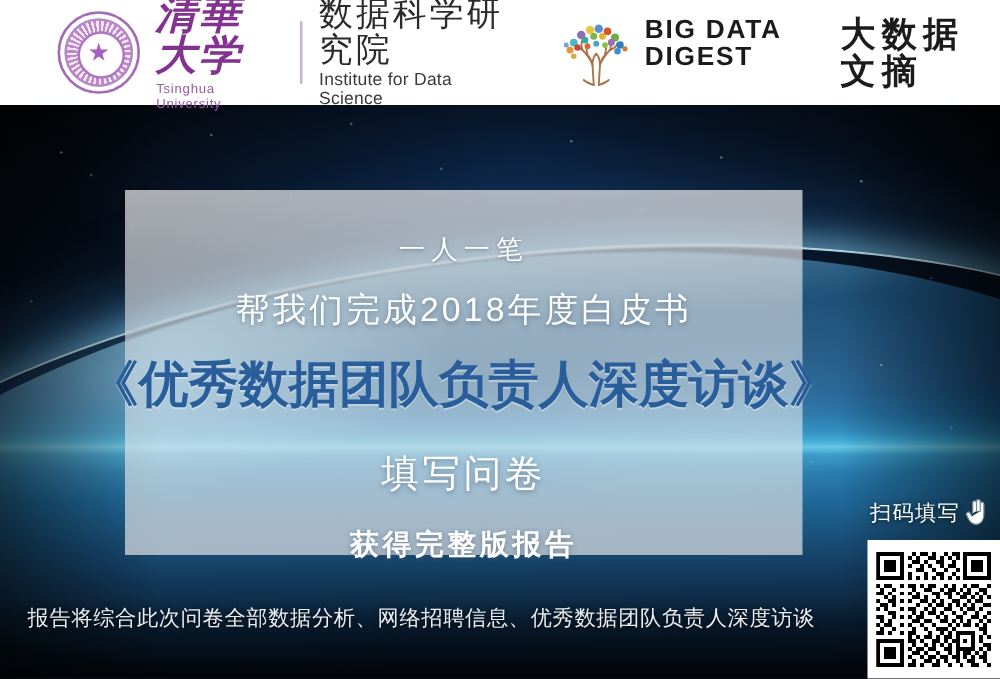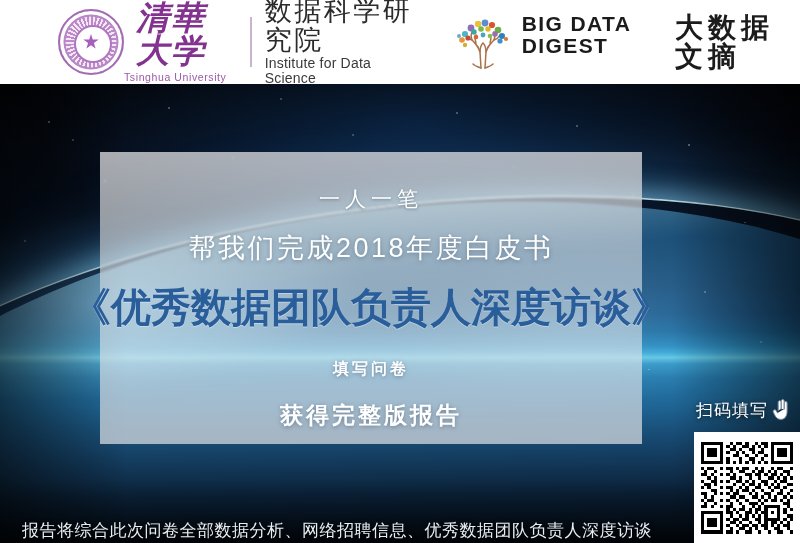--- a/index.html
+++ b/index.html
@@ -12,21 +12,20 @@
     background:#000;
   }
 
   
   .header{
     position:absolute;left:0;top:0;width:800px;height:84px;
     background:#ffffff;
     display:flex;align-items:center;
     box-sizing:border-box;
     z-index:8;
-    padding-left:12px;
   }
   .hdr-left{display:flex;align-items:center;margin-left:46px;}
   .seal{
     width:62px;height:62px;border-radius:50%;
     position:relative;flex:none;
     background:
       radial-gradient(circle at 50% 50%, #ffffff 0 26%, rgba(255,255,255,0) 27%),
       repeating-conic-gradient(from 0deg, #b97fc4 0deg 5deg, #f3e6f6 5deg 10deg);
     border:2.2px solid #9c5fae;
     box-shadow:inset 0 0 0 3.5px #fff, inset 0 0 0 5.5px #b07ec0;
@@ -41,21 +40,21 @@
     position:absolute;left:50%;top:50%;width:16px;height:16px;margin:-8px 0 0 -8px;
     background:#a051b8;
     clip-path:polygon(50% 0%,61% 35%,98% 35%,68% 57%,79% 91%,50% 70%,21% 91%,32% 57%,2% 35%,39% 35%);
   }
   .thu-cn{
     font-family:"Liberation Serif","DejaVu Serif",serif;
     font-size:33px;font-weight:700;color:#83338f;letter-spacing:2px;
     font-style:italic;line-height:1;margin-left:12px;
   }
   .thu-en{
-    font-size:10.5px;color:#9b59a8;letter-spacing:.6px;margin-top:3px;
+    font-size:10.5px;color:#9b59a8;letter-spacing:.6px;margin-left:13px;margin-top:3px;
   }
   .thu-block{display:flex;flex-direction:column;justify-content:center;}
   .vbar{width:2px;height:50px;background:#c9b4cf;margin:0 13px;flex:none;}
   .ids-cn{font-size:27px;color:#2b2b2b;letter-spacing:2.5px;line-height:1.05;font-weight:500;}
   .ids-en{font-size:14px;color:#3a3a3a;letter-spacing:.2px;line-height:1.1;margin-top:2px;}
   .ids-block{display:flex;flex-direction:column;justify-content:center;}
 
   .hdr-right{display:flex;align-items:center;margin-left:36px;}
   .tree{width:58px;height:56px;position:relative;flex:none;}
   .bdd-cn{font-size:28px;font-weight:700;color:#1b1b1b;letter-spacing:5px;line-height:1.05;}
@@ -119,35 +118,35 @@
   .l-sub{
     color:#ffffff;font-size:27px;letter-spacing:2.5px;font-weight:400;
     margin-top:17px;text-shadow:0 1px 4px rgba(60,80,100,.5);
   }
   .l-title{
     color:#2a5e9b;font-size:40px;font-weight:700;letter-spacing:0px;
     margin-top:14px;white-space:nowrap;
     text-shadow:0 1px 0 rgba(255,255,255,.35);
   }
   .l-act1{
-    color:#ffffff;font-size:16px;font-weight:700;letter-spacing:3px;
+    color:#ffffff;font-size:30px;font-weight:400;letter-spacing:3px;
     margin-top:24px;text-shadow:0 1px 4px rgba(70,90,110,.6);text-align:center;
   }
   .l-act2{
     color:#ffffff;font-size:23px;font-weight:700;letter-spacing:3px;
     margin-top:20px;text-shadow:0 1px 4px rgba(70,90,110,.6);
   }
 
   
   .caption{
     position:absolute;left:22px;top:483px;
     color:#e9eef3;font-size:17px;letter-spacing:.5px;font-weight:500;
     font-family:"DejaVu Serif","Liberation Serif",serif;
     text-shadow:0 1px 4px rgba(0,0,0,.9);
-    z-index:7;white-space:nowrap;margin-top:36px;
+    z-index:7;white-space:nowrap;
   }
 
   
   .qr-label{
     position:absolute;right:8px;top:398px;
     display:flex;align-items:center;gap:2px;z-index:9;
   }
   .qr-label-text{
     color:#ffffff;font-size:17px;font-weight:500;letter-spacing:1px;
     text-shadow:0 1px 4px rgba(0,0,0,.8);

